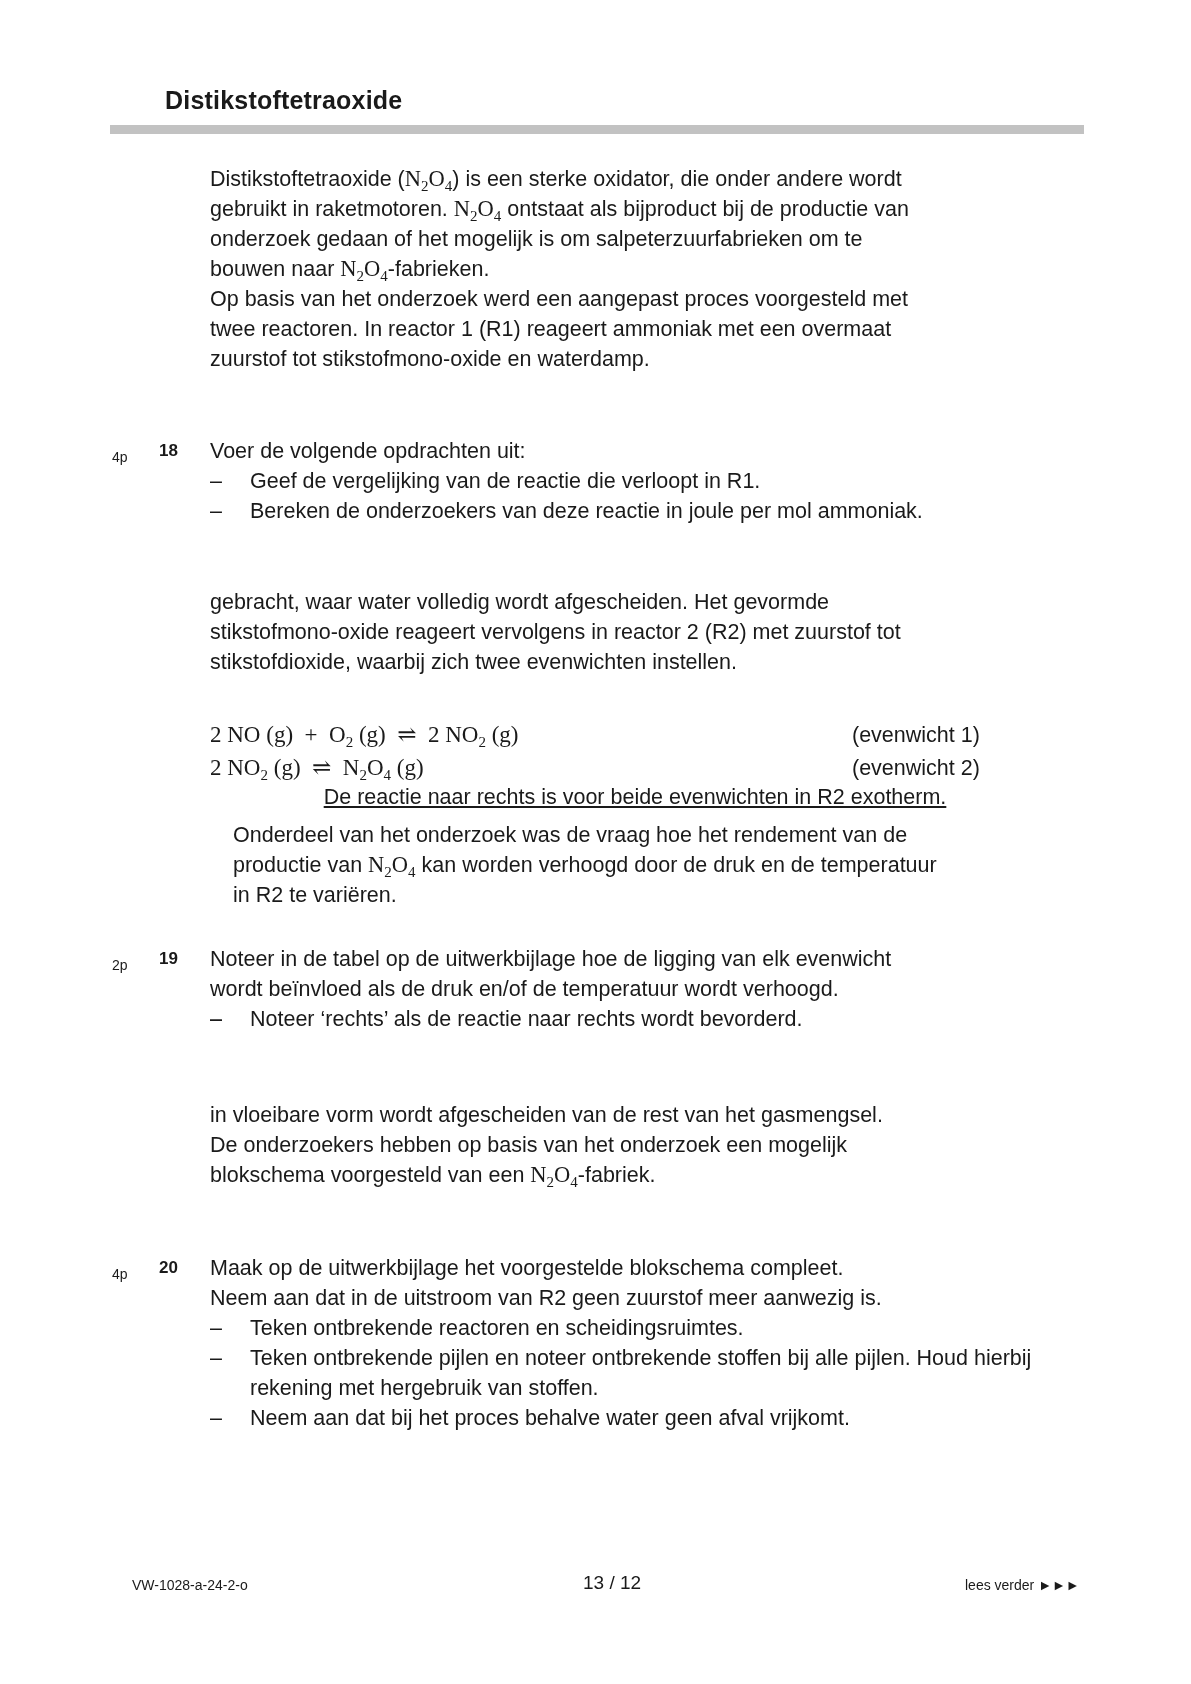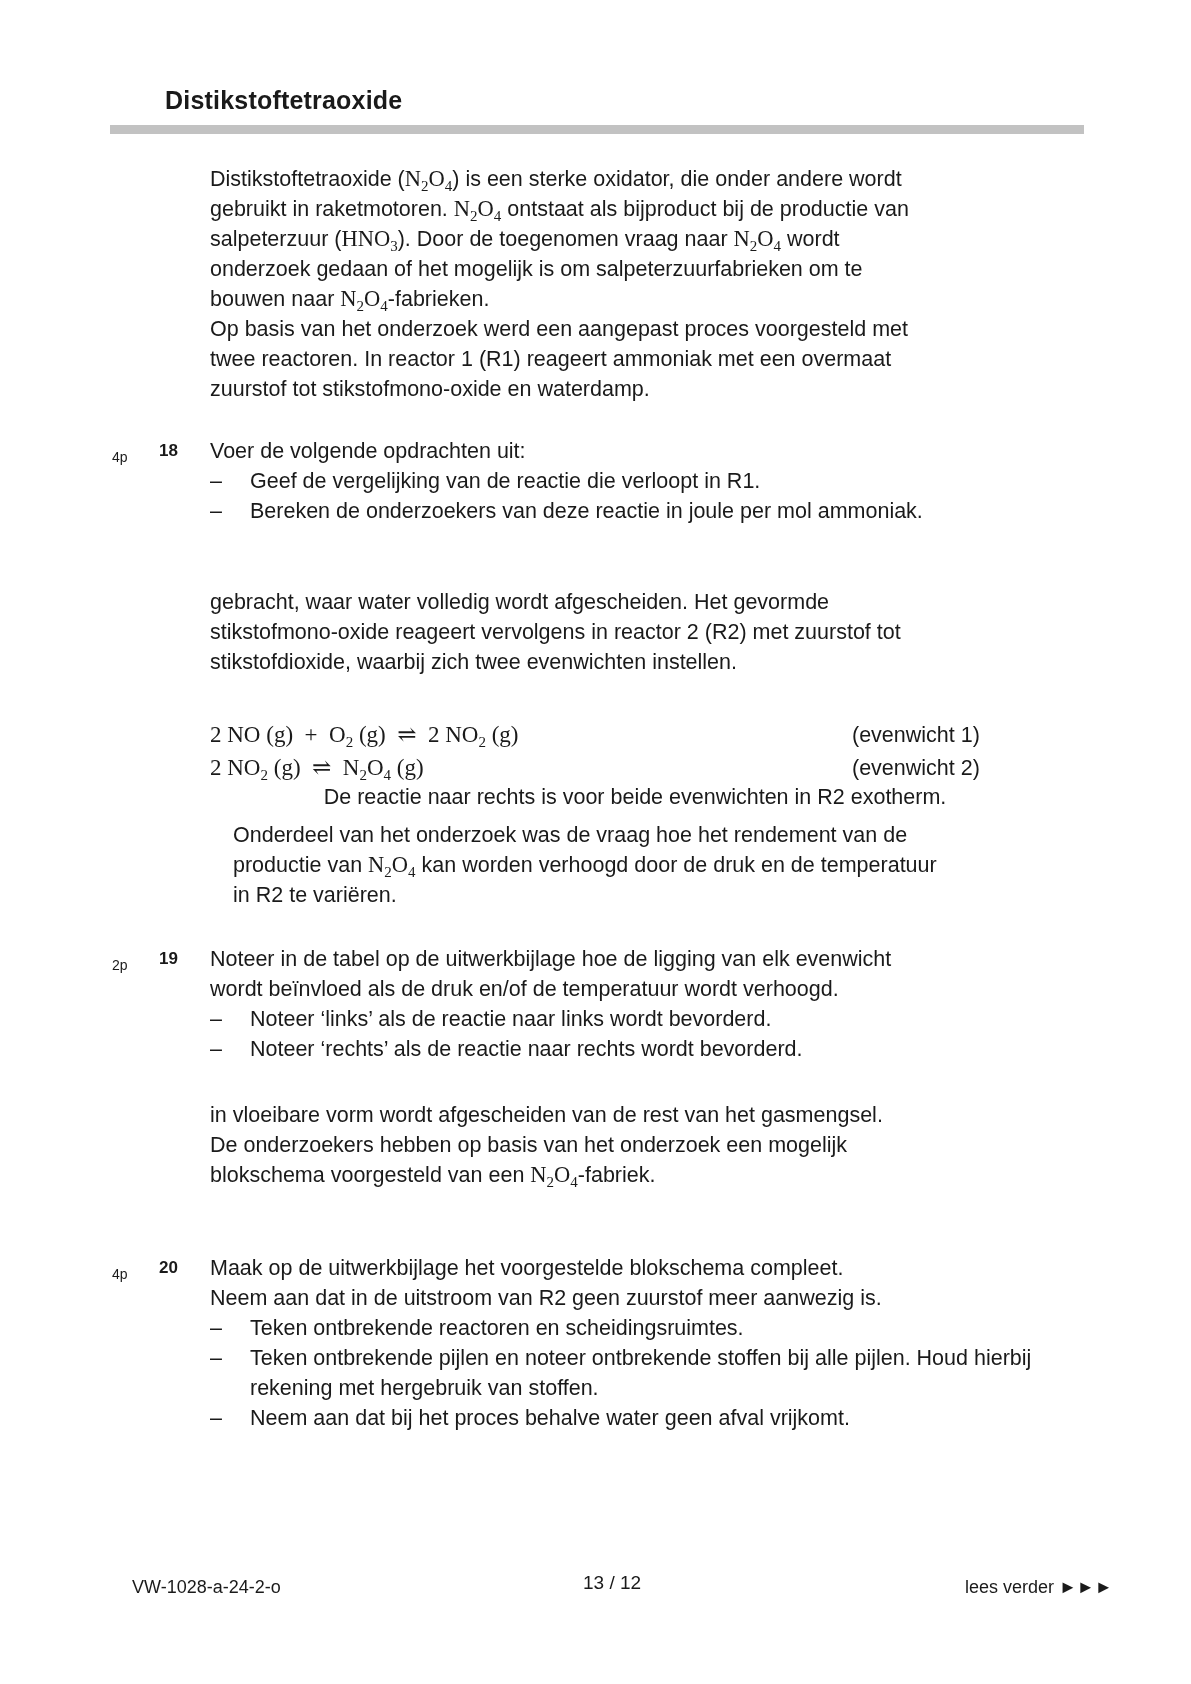--- a/index.html
+++ b/index.html
@@ -13,33 +13,32 @@
   sub { font-size: 15px; vertical-align: -5px; line-height: 0; }
   .q { position: absolute; left: 110px; width: 960px; font-size: 21.5px; line-height: 30px; }
   .q .pts { position: absolute; left: 2px; top: 6px; font-size: 14px; }
   .q .num { position: absolute; left: 49px; top: 0; font-size: 17px; font-weight: bold; }
   .q .qtext { margin-left: 100px; }
   .bullet { position: relative; padding-left: 40px; }
   .bullet .dash { position: absolute; left: 0; top: 0; }
   .eq-row { position: relative; height: 33px; }
   .eq-row .eq { position: absolute; left: 0; top: 0; font-family: "Liberation Serif", "DejaVu Serif", serif; font-size: 23px; }
   .eq-row .label { position: absolute; left: 642px; top: 0; }
-  .footer { position: absolute; top: 1577px; font-size: 18px; }
+  .footer { position: absolute; top: 1577px; font-size: 14px; }
   .footer.center { font-size: 19px; top: 1572px; }
 </style>
 </head>
 <body>
 
 <div class="title">Distikstoftetraoxide</div>
 <div class="title-bar"></div>
 
 <div class="body-text" style="top:164px;">
   <p class="p">Distikstoftetraoxide (<span class="chem">N<sub>2</sub>O<sub>4</sub></span>) is een sterke oxidator, die onder andere wordt</p>
   <p class="p">gebruikt in raketmotoren. <span class="chem">N<sub>2</sub>O<sub>4</sub></span> ontstaat als bijproduct bij de productie van</p>
-  <p class="p">salpeterzuur (<span class="chem">HNO<sub>3</sub></span>). Door de toegenomen vraag naar <span class="chem">N<sub>2</sub>O<sub>4</sub></span> wordt</p>
   <p class="p">onderzoek gedaan of het mogelijk is om salpeterzuurfabrieken om te</p>
   <p class="p">bouwen naar <span class="chem">N<sub>2</sub>O<sub>4</sub></span>-fabrieken.</p>
   <p class="p">Op basis van het onderzoek werd een aangepast proces voorgesteld met</p>
   <p class="p">twee reactoren. In reactor 1 (R1) reageert ammoniak met een overmaat</p>
   <p class="p">zuurstof tot stikstofmono-oxide en waterdamp.</p>
 </div>
 
 <div class="q" style="top:436px;">
   <span class="pts">4p</span>
   <span class="num">18</span>
@@ -58,36 +57,36 @@
 
 <div class="body-text" style="top:720px;text-align:center;">
   <div class="eq-row">
     <span class="eq">2 NO (g) &nbsp;+ &nbsp;O<sub>2</sub> (g) &nbsp;⇌ &nbsp;2 NO<sub>2</sub> (g)</span>
     <span class="label">(evenwicht 1)</span>
   </div>
   <div class="eq-row">
     <span class="eq">2 NO<sub>2</sub> (g) &nbsp;⇌ &nbsp;N<sub>2</sub>O<sub>4</sub> (g)</span>
     <span class="label">(evenwicht 2)</span>
   </div>
-  <p class="p" style="margin-top:-4px;">De reactie naar rechts is voor beide evenwichten in R2 exotherm.</p>
+  <p class="p" style="margin-top:-4px;text-decoration:underline;">De reactie naar rechts is voor beide evenwichten in R2 exotherm.</p>
 </div>
 
 <div class="body-text" style="top:820px;margin-left:23px;">
   <p class="p">Onderdeel van het onderzoek was de vraag hoe het rendement van de</p>
   <p class="p">productie van <span class="chem">N<sub>2</sub>O<sub>4</sub></span> kan worden verhoogd door de druk en de temperatuur</p>
   <p class="p">in R2 te variëren.</p>
 </div>
 
 <div class="q" style="top:944px;">
   <span class="pts">2p</span>
   <span class="num">19</span>
   <div class="qtext">
     <div>Noteer in de tabel op de uitwerkbijlage hoe de ligging van elk evenwicht</div>
     <div>wordt beïnvloed als de druk en/of de temperatuur wordt verhoogd.</div>
-    <div class="bullet"><span class="dash">–</span><span>Noteer ‘links’ als de reactie naar links wordt bevorderd.</span></div>
+    <div class="bullet"><span class="dash">–</span></div>
     <div class="bullet"><span class="dash">–</span><span>Noteer ‘rechts’ als de reactie naar rechts wordt bevorderd.</span></div>
   </div>
 </div>
 
 <div class="body-text" style="top:1100px;">
   <p class="p">in vloeibare vorm wordt afgescheiden van de rest van het gasmengsel.</p>
   <p class="p">De onderzoekers hebben op basis van het onderzoek een mogelijk</p>
   <p class="p">blokschema voorgesteld van een <span class="chem">N<sub>2</sub>O<sub>4</sub></span>-fabriek.</p>
 </div>
 

